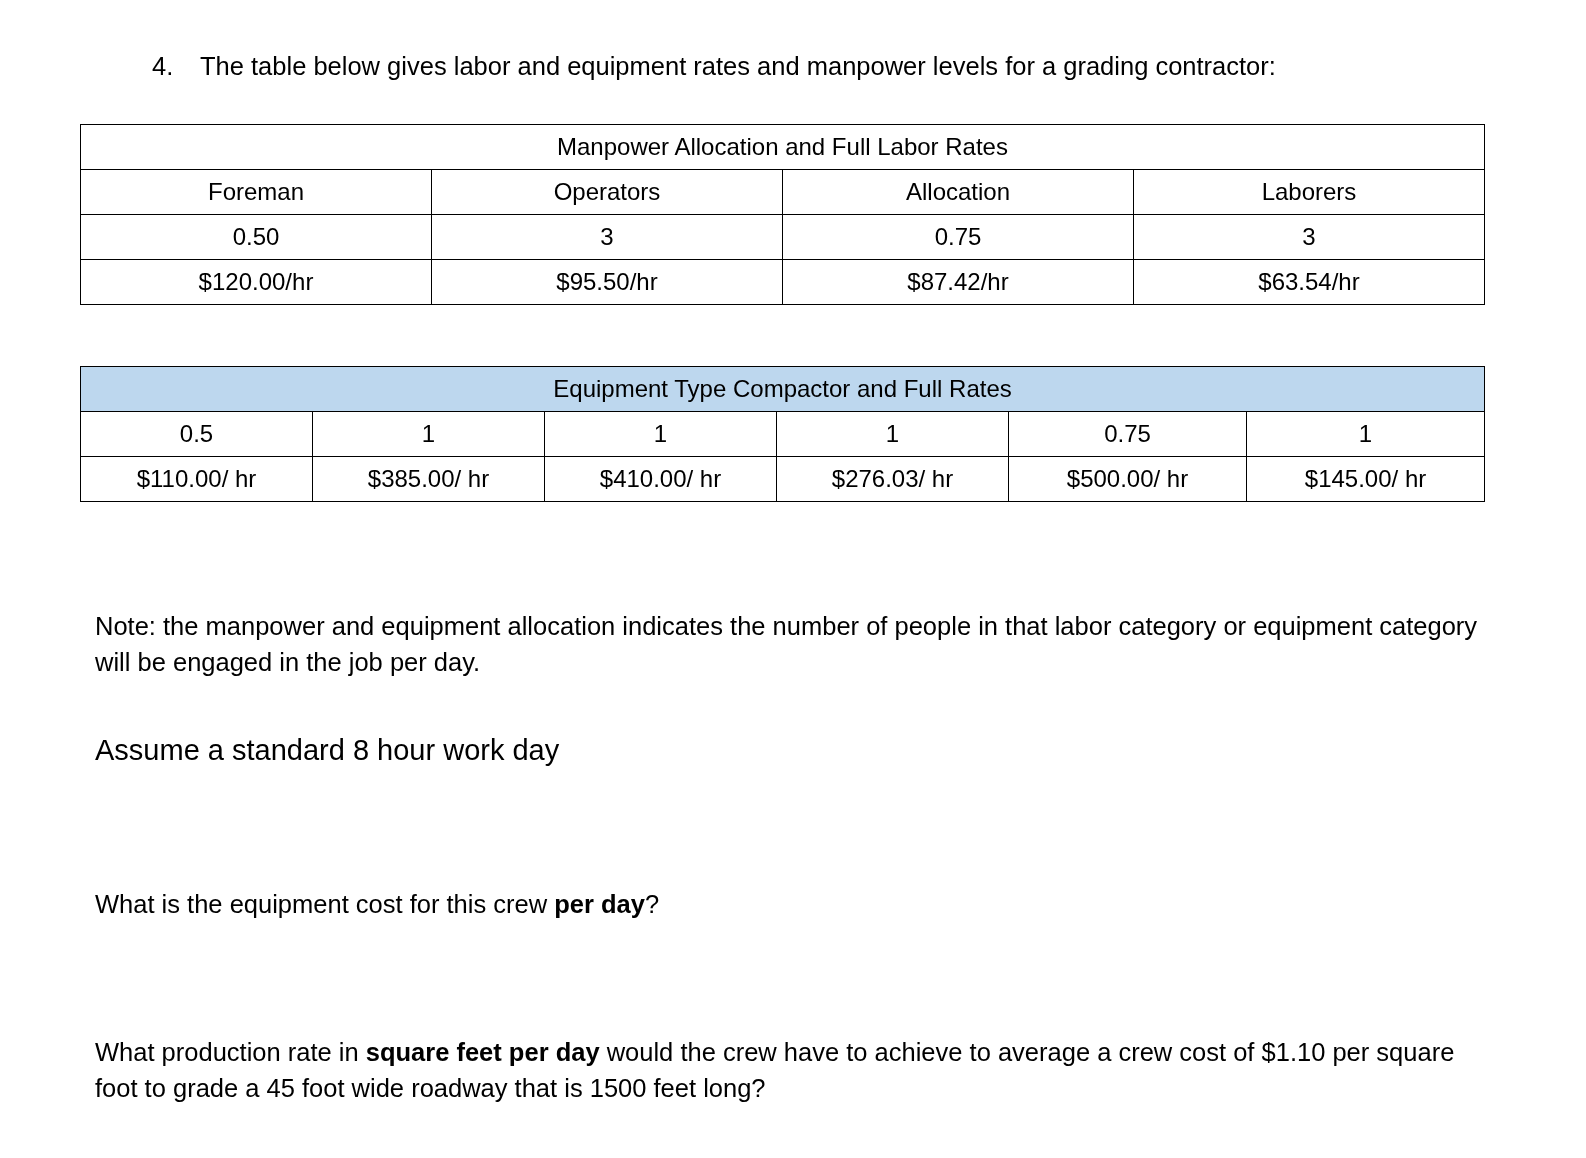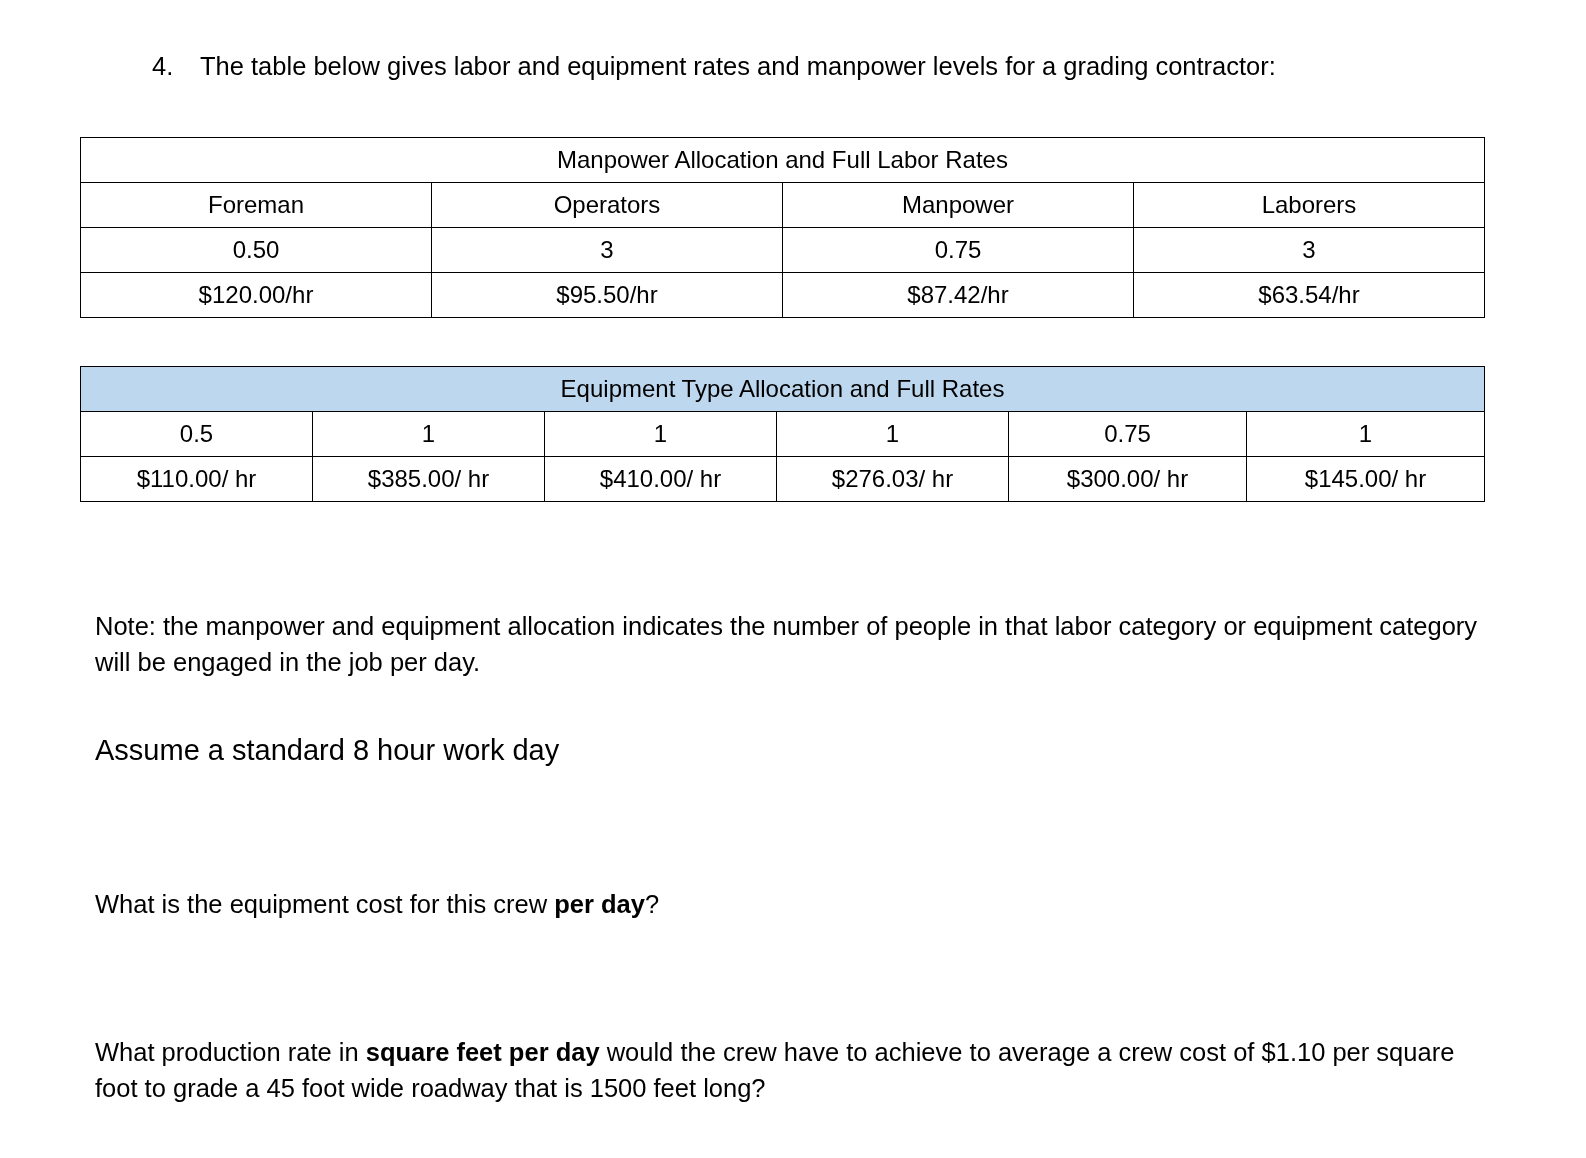--- a/index.html
+++ b/index.html
@@ -49,21 +49,20 @@
     padding: 3px 4px;
     line-height: 1.25;
     white-space: nowrap;
   }
 
   
   #labor-table {
     left: 80px;
     top: 124px;
     width: 1404px;
-    margin-top: 13px;
   }
   #labor-table td { height: 38px; }
 
   
   #equip-table {
     left: 80px;
     top: 366px;
     width: 1404px;
   }
   #equip-table td { height: 38px; }
@@ -111,21 +110,21 @@
       <col style="width:351px">
       <col style="width:351px">
     </colgroup>
     <tbody>
       <tr>
         <td class="title-cell" colspan="4">Manpower Allocation and Full Labor Rates</td>
       </tr>
       <tr>
         <td>Foreman</td>
         <td>Operators</td>
-        <td>Manpower</td>
+        <td>Allocation</td>
         <td>Laborers</td>
       </tr>
       <tr>
         <td>0.50</td>
         <td>3</td>
         <td>0.75</td>
         <td>3</td>
       </tr>
       <tr>
         <td>$120.00/hr</td>
@@ -140,36 +139,36 @@
     <colgroup>
       <col style="width:232px">
       <col style="width:232px">
       <col style="width:232px">
       <col style="width:232px">
       <col style="width:238px">
       <col style="width:238px">
     </colgroup>
     <tbody>
       <tr>
-        <td class="title-cell hl" colspan="6">Equipment Type Allocation and Full Rates</td>
+        <td class="title-cell hl" colspan="6">Equipment Type Compactor and Full Rates</td>
       </tr>
       <tr>
         <td>0.5</td>
         <td>1</td>
         <td>1</td>
         <td>1</td>
         <td>0.75</td>
         <td>1</td>
       </tr>
       <tr>
         <td>$110.00/ hr</td>
         <td>$385.00/ hr</td>
         <td>$410.00/ hr</td>
         <td>$276.03/ hr</td>
-        <td>$300.00/ hr</td>
+        <td>$500.00/ hr</td>
         <td>$145.00/ hr</td>
       </tr>
     </tbody>
   </table>
 
   <div class="para note">Note: the manpower  and equipment allocation indicates the number of people in that labor category or equipment category will be engaged in the job per day.</div>
 
   <div class="para assume">Assume a standard 8 hour work day</div>
 
 

